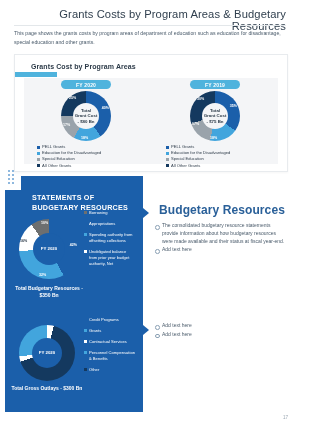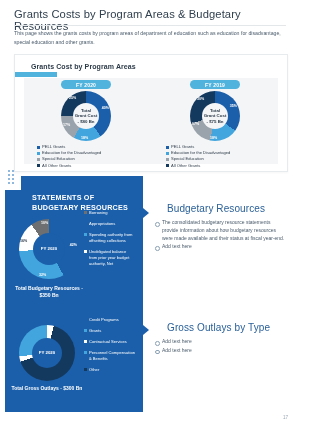--- a/index.html
+++ b/index.html
@@ -11,20 +11,21 @@
     overflow:hidden;
     position:relative;
   }
   .page{position:relative;width:298px;height:427px;overflow:hidden;}
 
   
   .page-title{
     position:absolute;left:14px;top:8px;width:272px;
     font-size:11.2px;font-weight:400;letter-spacing:.1px;
     color:#31404f;
+    text-align:right;
   }
   .title-rule{
     position:absolute;left:14px;top:25px;width:272px;height:1px;
     background:#e3e7ea;
   }
   .page-sub{
     position:absolute;left:14px;top:29px;width:268px;
     font-size:5.2px;line-height:1.65;color:#4a5b6b;
   }
 
@@ -99,21 +100,21 @@
   
   .arrow{
     position:absolute;width:0;height:0;
     border-top:5px solid transparent;border-bottom:5px solid transparent;
     border-left:6px solid #1b5faa;
   }
 
   
   .rblock{position:absolute;left:155px;width:132px;}
   .rblock h3{
-    margin:0 0 5px 12px;font-size:10px;font-weight:400;color:#2a6099;letter-spacing:.1px;
+    margin:0 0 5px 4px;font-size:12px;font-weight:700;color:#2a6099;letter-spacing:.1px;
   }
   .rblock ul{margin:0;padding:0;list-style:none;}
   .rblock li{
     position:relative;padding-left:7px;font-size:5px;line-height:1.55;color:#4a5b6b;
     margin-bottom:1px;
   }
   .rblock li:before{
     content:"";position:absolute;left:0;top:3px;width:2.6px;height:2.6px;
     border:0.6px solid #8aa0b4;border-radius:50%;
   }
@@ -286,21 +287,20 @@
 
   <div class="rblock" style="top:203px;">
     <h3>Budgetary Resources</h3>
     <ul>
       <li>The consolidated budgetary resource statements provide information about how budgetary resources were made available and their status at fiscal year-end.</li>
       <li>Add text here</li>
     </ul>
   </div>
 
   <div class="rblock" style="top:322px;">
-    <h3>Gross Outlays by Type</h3>
     <ul>
       <li>Add text here</li>
       <li>Add text here</li>
     </ul>
   </div>
 
   <div class="page-no">17</div>
 </div>
 
 </body></html>

